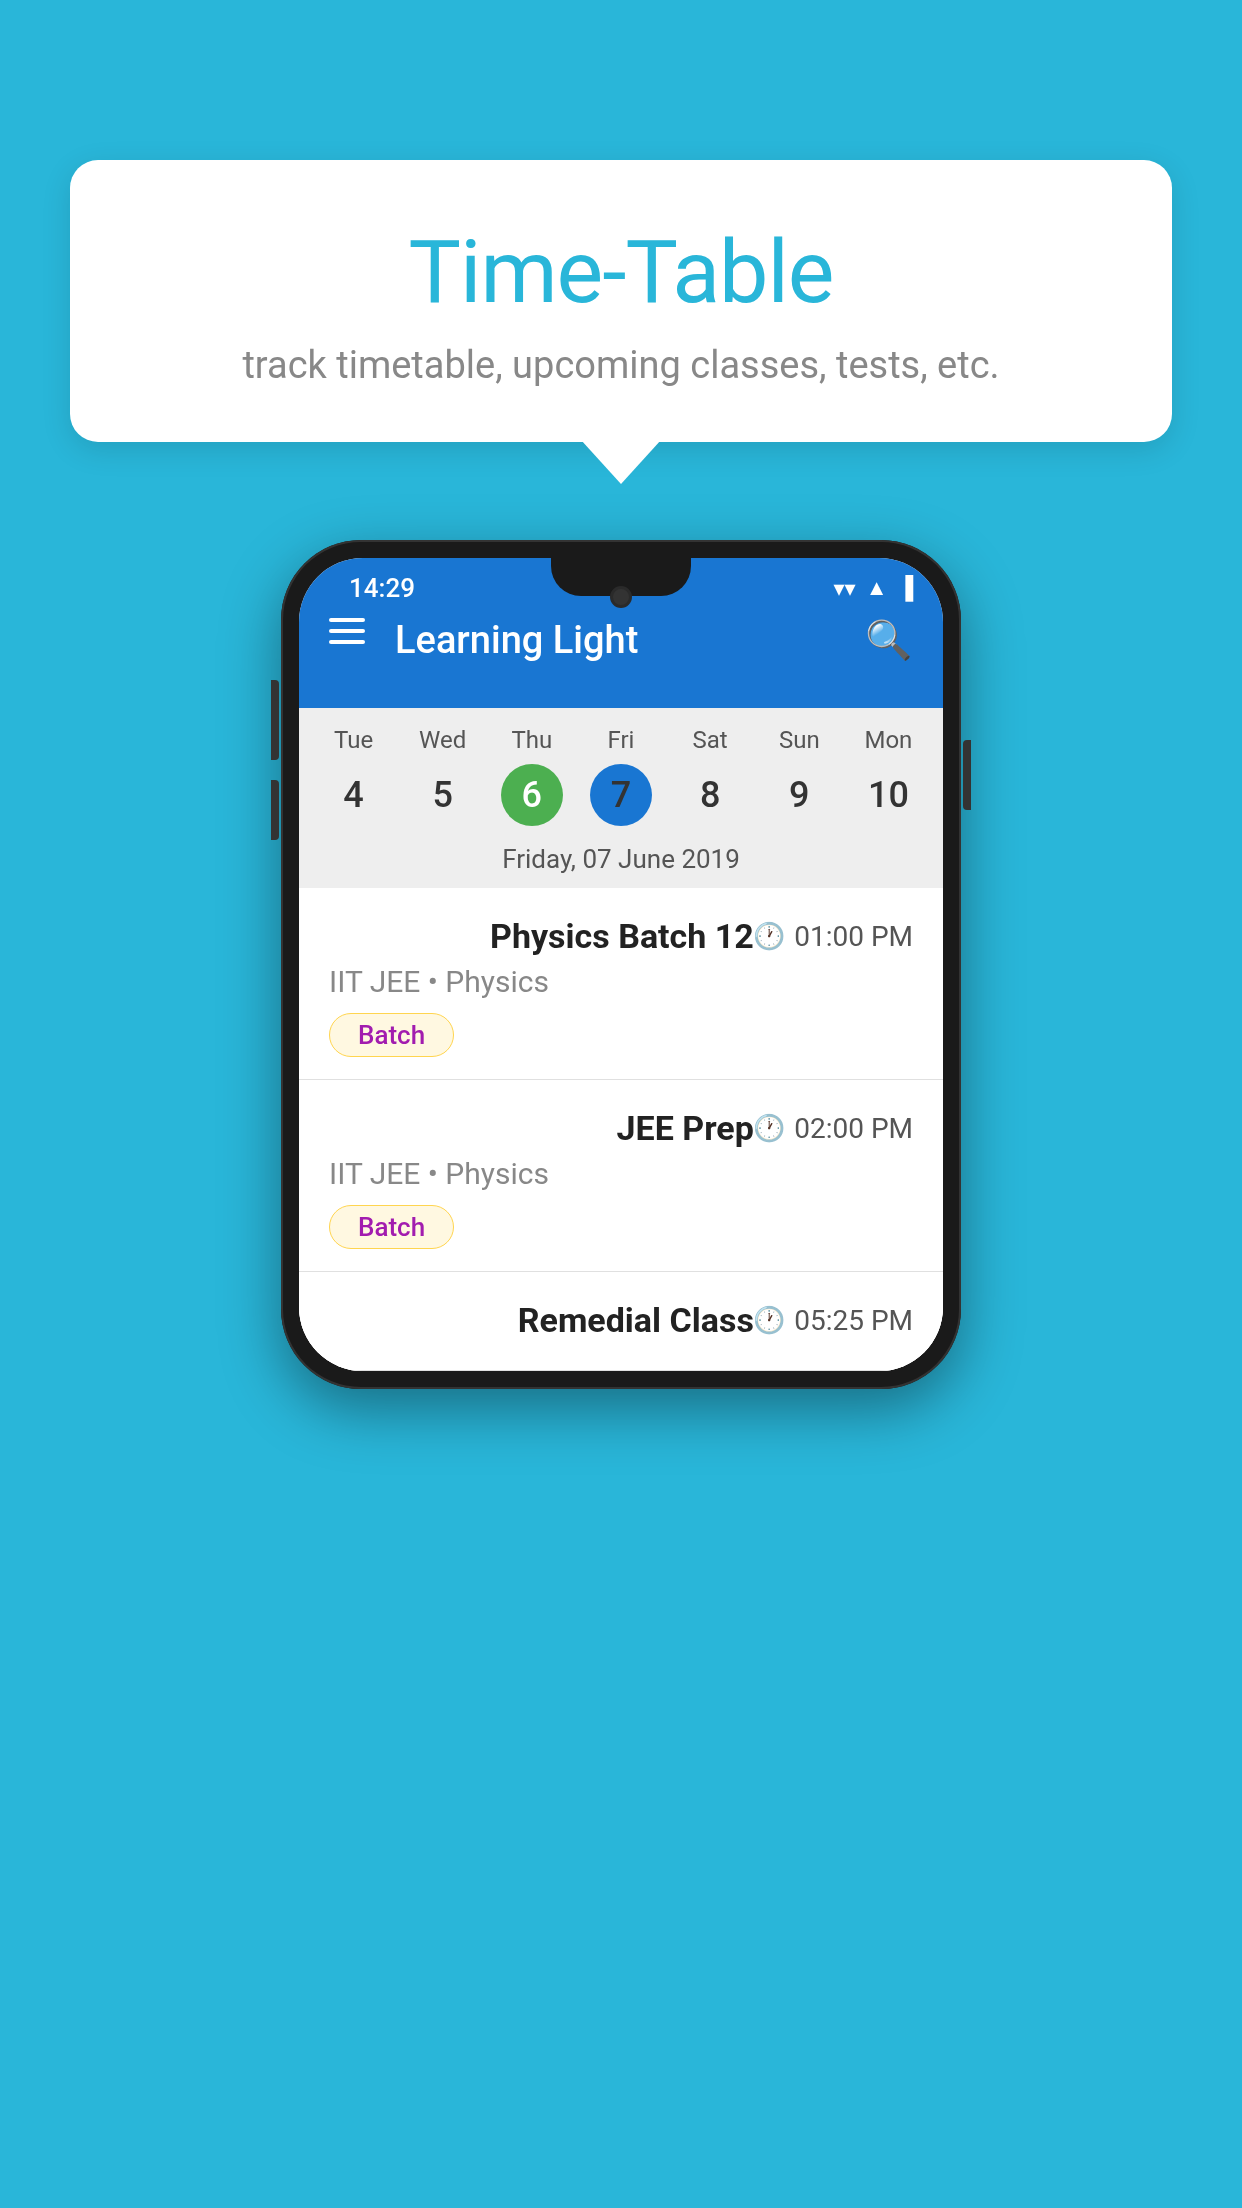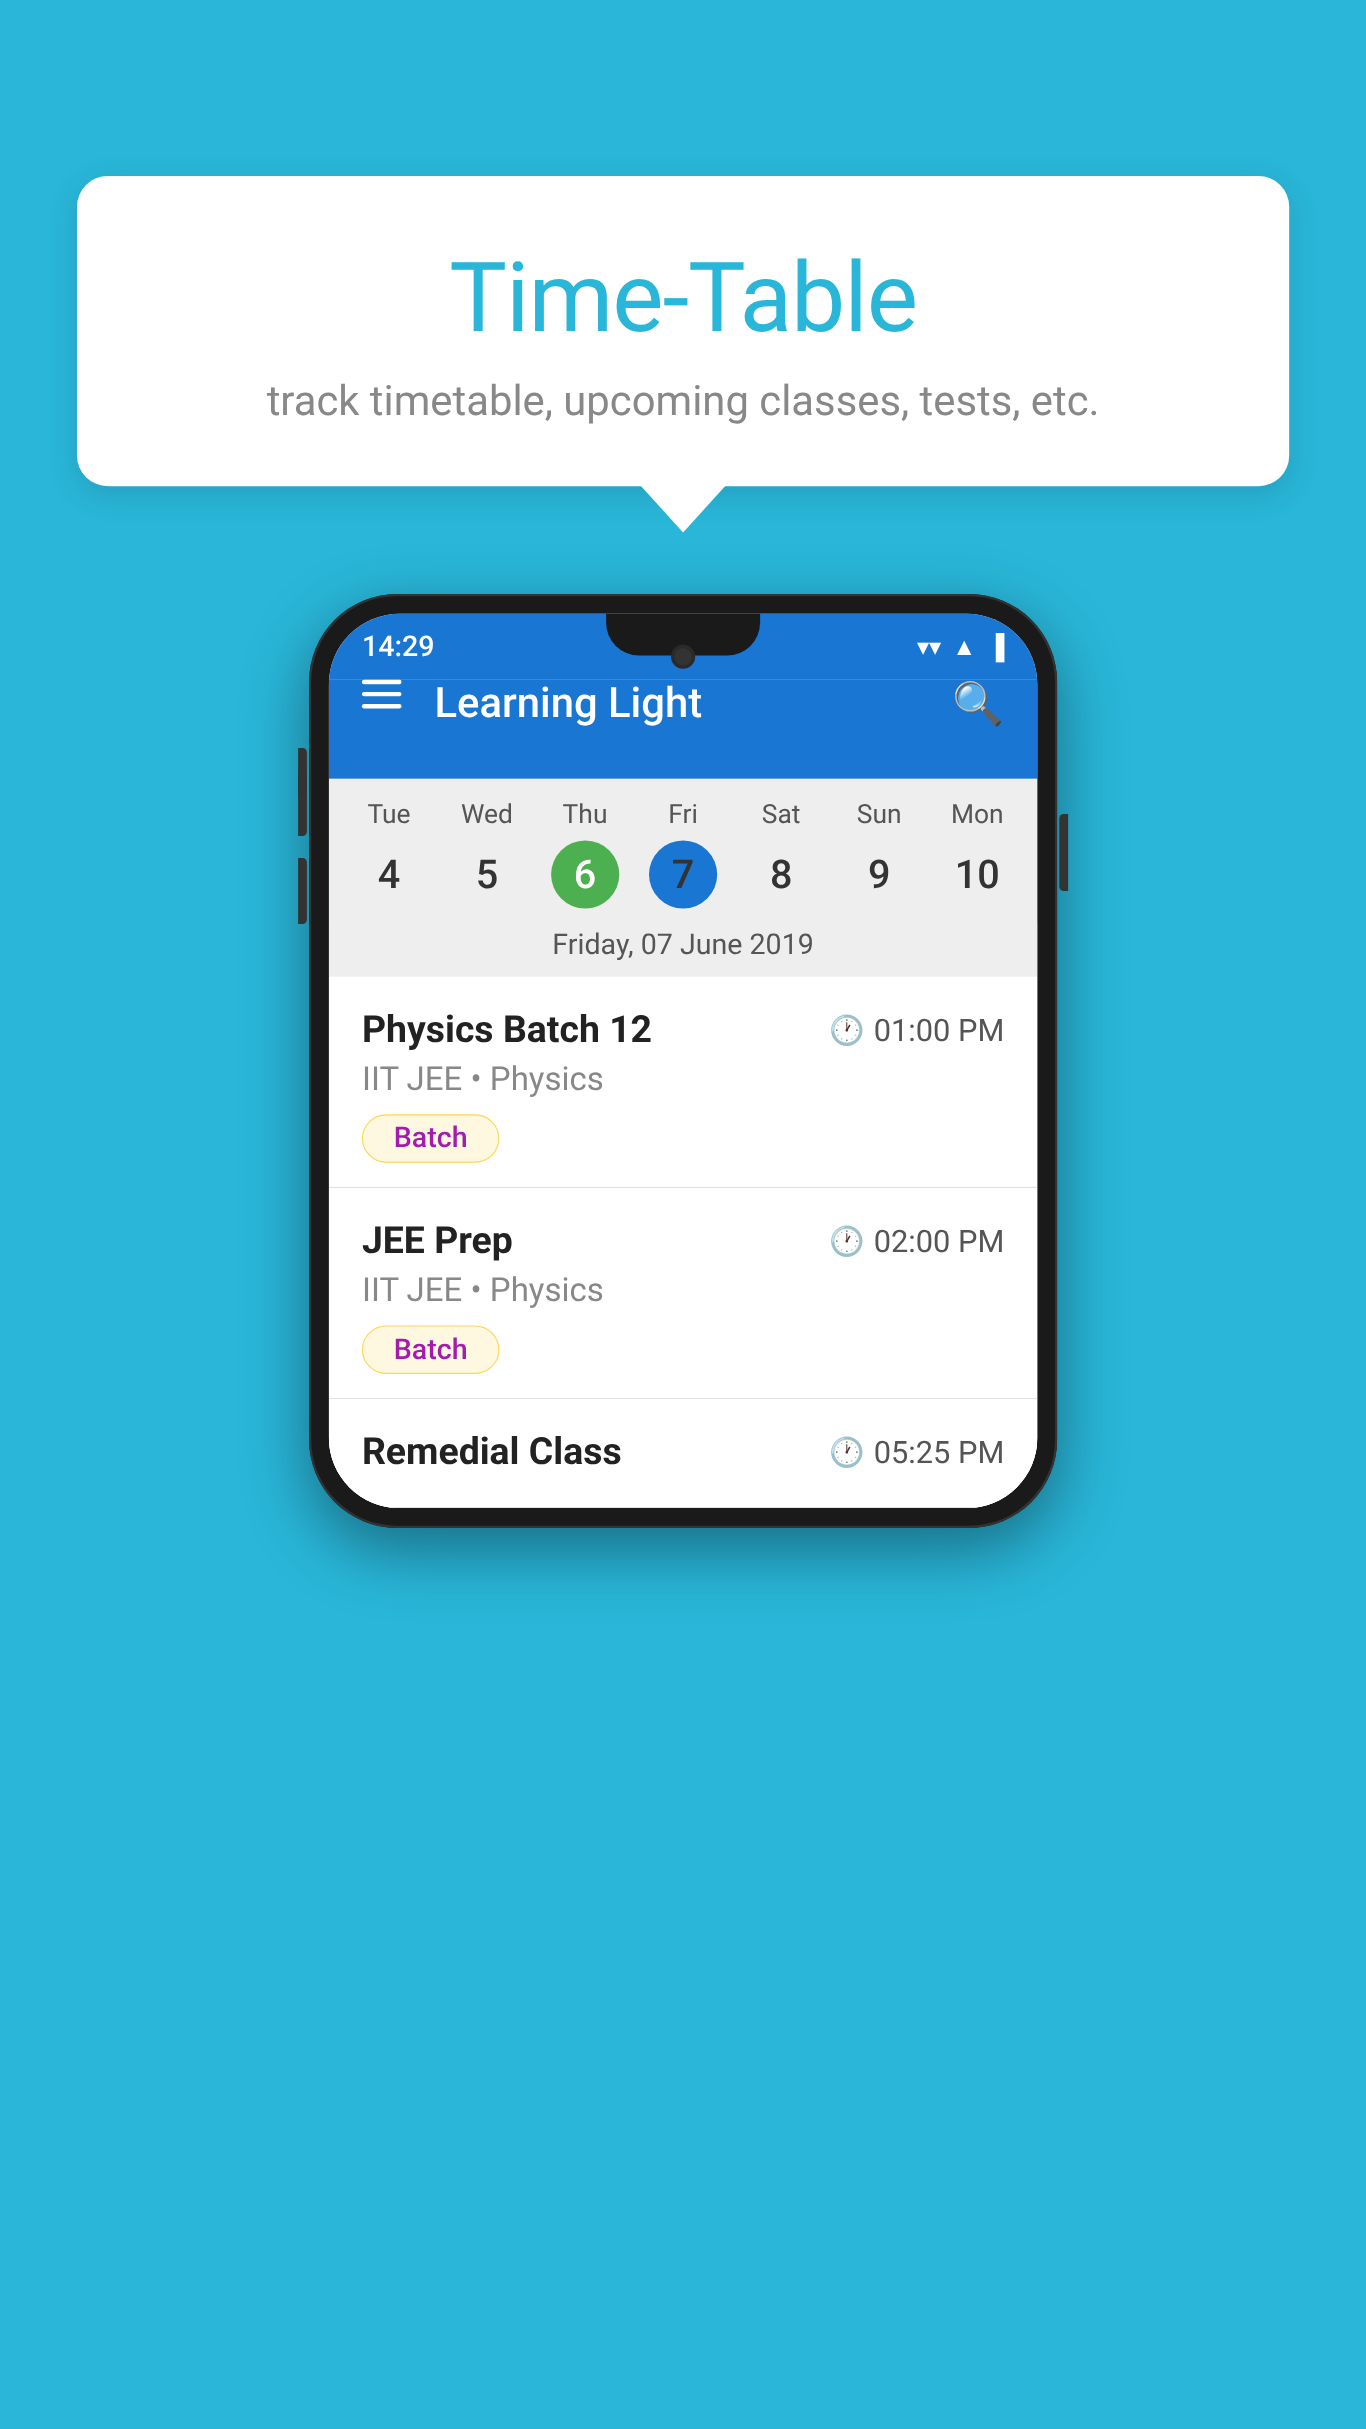--- a/index.html
+++ b/index.html
@@ -111,20 +111,21 @@
       display: flex;
       align-items: center;
       justify-content: space-between;
       padding: 0 30px;
     }
 
     .status-time {
       color: white;
       font-size: 26px;
       font-weight: 500;
+      margin-left: 20px;
     }
 
     .status-icons {
       display: flex;
       align-items: center;
       gap: 10px;
     }
 
     .wifi-icon, .signal-icon, .battery-icon {
       color: white;
@@ -254,24 +255,23 @@
     }
 
     .class-item {
       background: white;
       padding: 28px 30px 22px;
       border-bottom: 1px solid #e0e0e0;
     }
 
     .class-header {
       display: flex;
-      justify-content: space-between;
+      justify-content: flex-end;
       align-items: center;
       margin-bottom: 8px;
-      gap: 24px;
     }
 
     .class-name {
       font-size: 34px;
       font-weight: 700;
       color: #222;
     }
 
     .class-time {
       display: flex;

